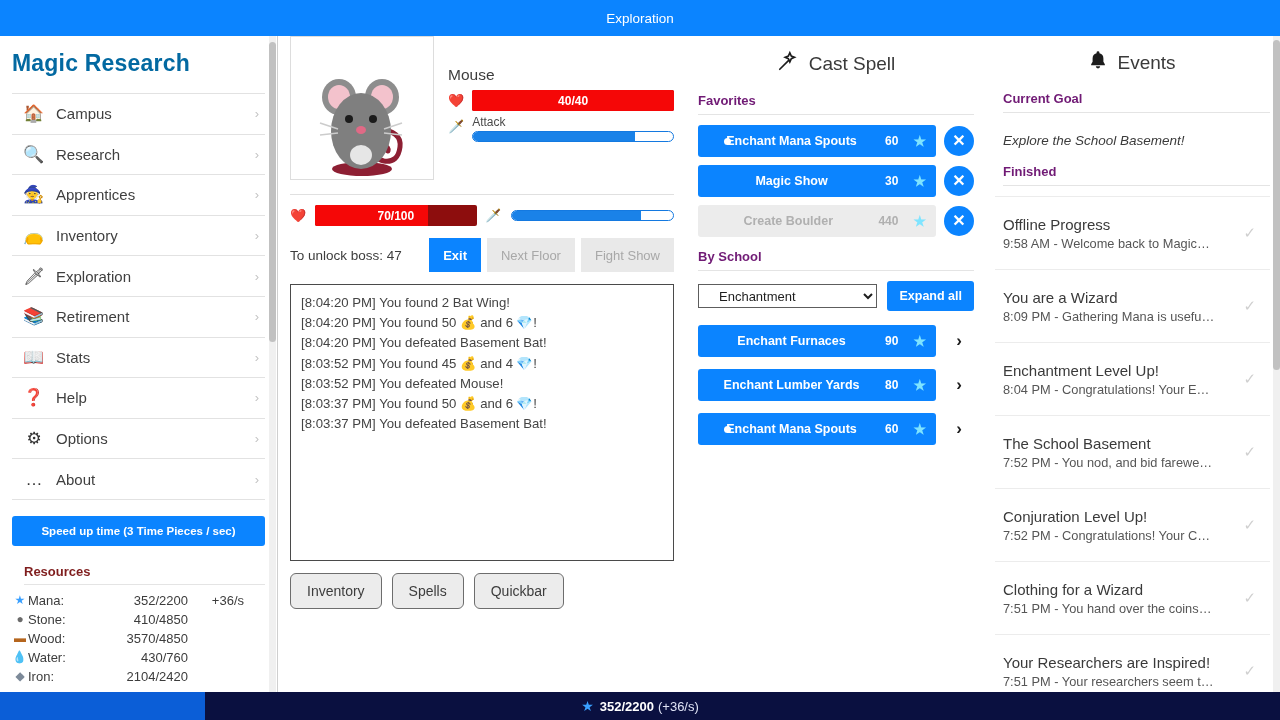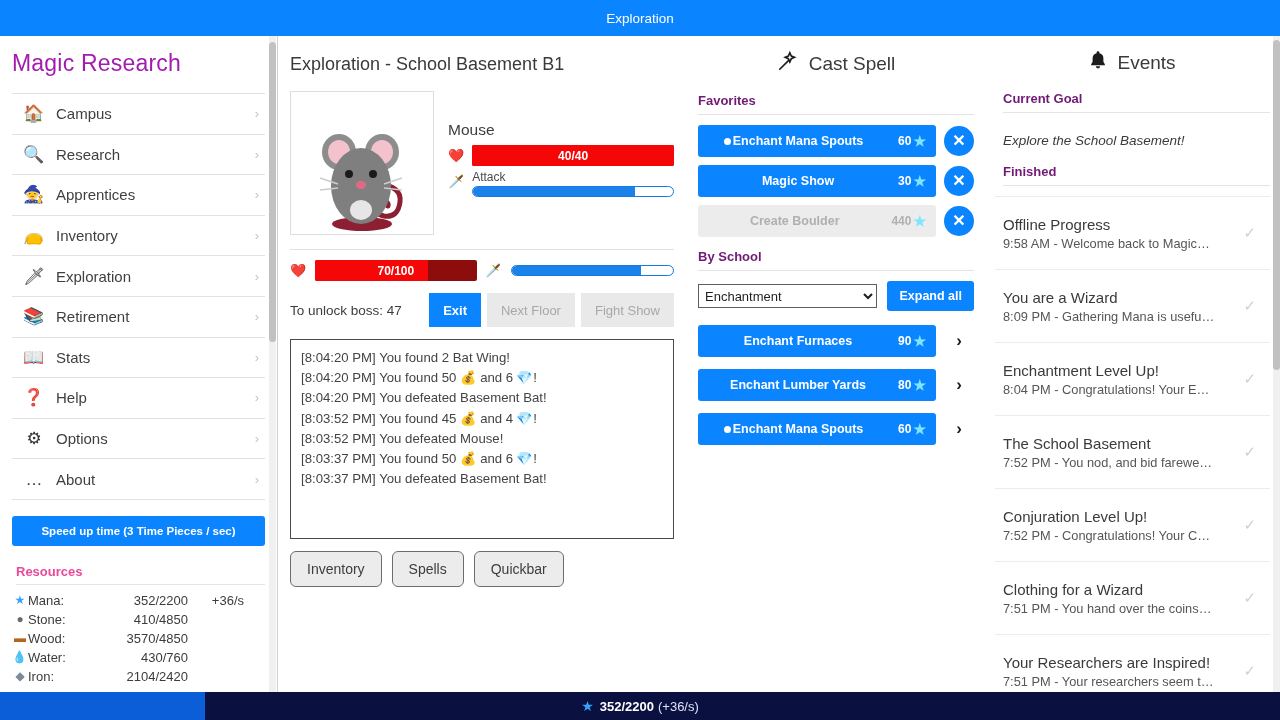--- a/index.html
+++ b/index.html
@@ -29,21 +29,21 @@
   
   .sidebar {
     width: 278px; height: 100%;
     border-right: 1px solid #cfcfcf;
     position: relative;
     overflow: hidden;
     background: #fff;
   }
   .sidebar-inner { padding: 0 12px; }
   .app-title {
-    font-size: 23px; color: #a21caf; font-weight: 400;
+    font-size: 23px; color: #0369a1; font-weight: 700;
     padding: 14px 0 16px 0; letter-spacing: .2px;
   }
   .nav-list { border-top: 1px solid #e2e2e2; }
   .nav-item {
     display: flex; align-items: center;
     height: 40.6px;
     border-bottom: 1px solid #e2e2e2;
     cursor: pointer;
   }
   .nav-ico {
@@ -56,22 +56,22 @@
   .speedup {
     margin: 16px 0 0 0;
     width: 100%; height: 30px;
     background: #0b84ff; color: #fff;
     border: none; border-radius: 3px;
     font-size: 11.5px; font-weight: 700;
     font-family: "Liberation Sans", sans-serif;
     cursor: pointer;
   }
   .res-title {
-    font-size: 13px; font-weight: 700; color: #ec4899;
-    margin: 18px 0 6px 4px;
+    font-size: 13px; font-weight: 700; color: #7f1d1d;
+    margin: 18px 0 6px 12px;
     padding-bottom: 5px;
     border-bottom: 1px solid #e4e4e4;
   }
   .res-row {
     display: flex; align-items: center; height: 19px; font-size: 13px; color: #3c3c3c;
   }
   .res-ico { width: 16px; text-align: center; font-size: 12px; }
   .res-name { width: 74px; }
   .res-val { width: 86px; text-align: right; }
   .res-rate { width: 56px; text-align: right; padding-left: 8px; }
@@ -139,21 +139,21 @@
     cursor: pointer; font-family: "Liberation Sans", sans-serif;
   }
   .btn-dis {
     background: #e9e9e9; color: #a8a8a8; border: none;
     height: 34px; padding: 0 14px; font-size: 13px;
     margin-left: 6px; cursor: default; font-family: "Liberation Sans", sans-serif;
   }
 
   .logbox {
     margin-top: 12px;
-    height: 200px;
+    height: 277px;
     border: 1px solid #4a4a4a;
     background: #fff;
     padding: 8px 10px;
     overflow: hidden;
   }
   .log-line { font-size: 13.2px; color: #444; line-height: 20.2px; white-space: nowrap; }
 
   .bottom-btns { display: flex; gap: 10px; margin-top: 12px; }
   .pill {
     background: #ececec; border: 1px solid #6d6d6d; border-radius: 6px;
@@ -182,36 +182,36 @@
     display: flex; align-items: center; cursor: pointer; position: relative;
     font-family: "Liberation Sans", sans-serif;
   }
   .spell-btn.disabled { background: #ececec; color: #b0b0b0; cursor: default; }
   .spell-dot {
     position: absolute; left: 26px; width: 7px; height: 7px;
     border-radius: 50%; background: #fff;
   }
   .spell-name { flex: 1; text-align: center; font-size: 12.5px; font-weight: 700; }
   .spell-cost {
-    display: flex; align-items: center; gap: 2px;
+    display: flex; align-items: center; gap: 15px;
     font-size: 12px; font-weight: 700; padding-right: 10px;
   }
   .x-btn {
     width: 30px; height: 30px; border-radius: 50%; background: #0b84ff;
     color: #fff; border: none; font-size: 16px; font-weight: 700; line-height: 1;
     display: flex; align-items: center; justify-content: center; cursor: pointer;
     font-family: "Liberation Sans", sans-serif;
   }
   .chev-btn {
     width: 30px; display: flex; align-items: center; justify-content: center;
     font-size: 17px; font-weight: 700; color: #1d1d1d; cursor: pointer;
   }
   .school-row { display: flex; align-items: center; gap: 10px; margin-bottom: 14px; }
   .school-select {
-    flex: 1; height: 24px; font-size: 13px; padding: 0 2px;
+    flex: 1; height: 24px; font-size: 13px; padding: 0 16px;
     border: 1px solid #5d5d5d; background: #fff; color: #1e1e1e;
     font-family: "Liberation Sans", sans-serif;
   }
   .expand-btn {
     background: #0b84ff; color: #fff; border: none; border-radius: 3px;
     height: 30px; padding: 0 12px; font-size: 12.5px; font-weight: 700;
     cursor: pointer; font-family: "Liberation Sans", sans-serif;
   }
 
   
@@ -352,21 +352,20 @@
               <span class="res-val">2104/2420</span>
               <span class="res-rate"></span>
             </div>
           </div>
       </div>
       <div class="sb-track"></div>
       <div class="sb-thumb" style="top:6px;height:300px;"></div>
     </div>
 
     <div class="explore">
-      <div class="explore-title">Exploration - School Basement B1</div>
 
       <div class="enemy-row">
         <div class="enemy-img">
           <svg width="108" height="120" viewBox="0 0 108 120">
             <ellipse cx="54" cy="110" rx="30" ry="7" fill="#8d1f33"></ellipse>
             <path d="M70 70 q24 2 22 18 q-2 16 -16 14 q-10 -2 -8 -10 q2 -6 8 -5 q5 1 4 5" fill="none" stroke="#8d1f33" stroke-width="5" stroke-linecap="round"></path>
             <ellipse cx="31" cy="38" rx="17" ry="18" fill="#8d8d8d"></ellipse>
             <ellipse cx="31" cy="38" rx="11" ry="12" fill="#f3c2cc"></ellipse>
             <ellipse cx="74" cy="38" rx="17" ry="18" fill="#8d8d8d"></ellipse>
             <ellipse cx="74" cy="38" rx="11" ry="12" fill="#f3c2cc"></ellipse>

